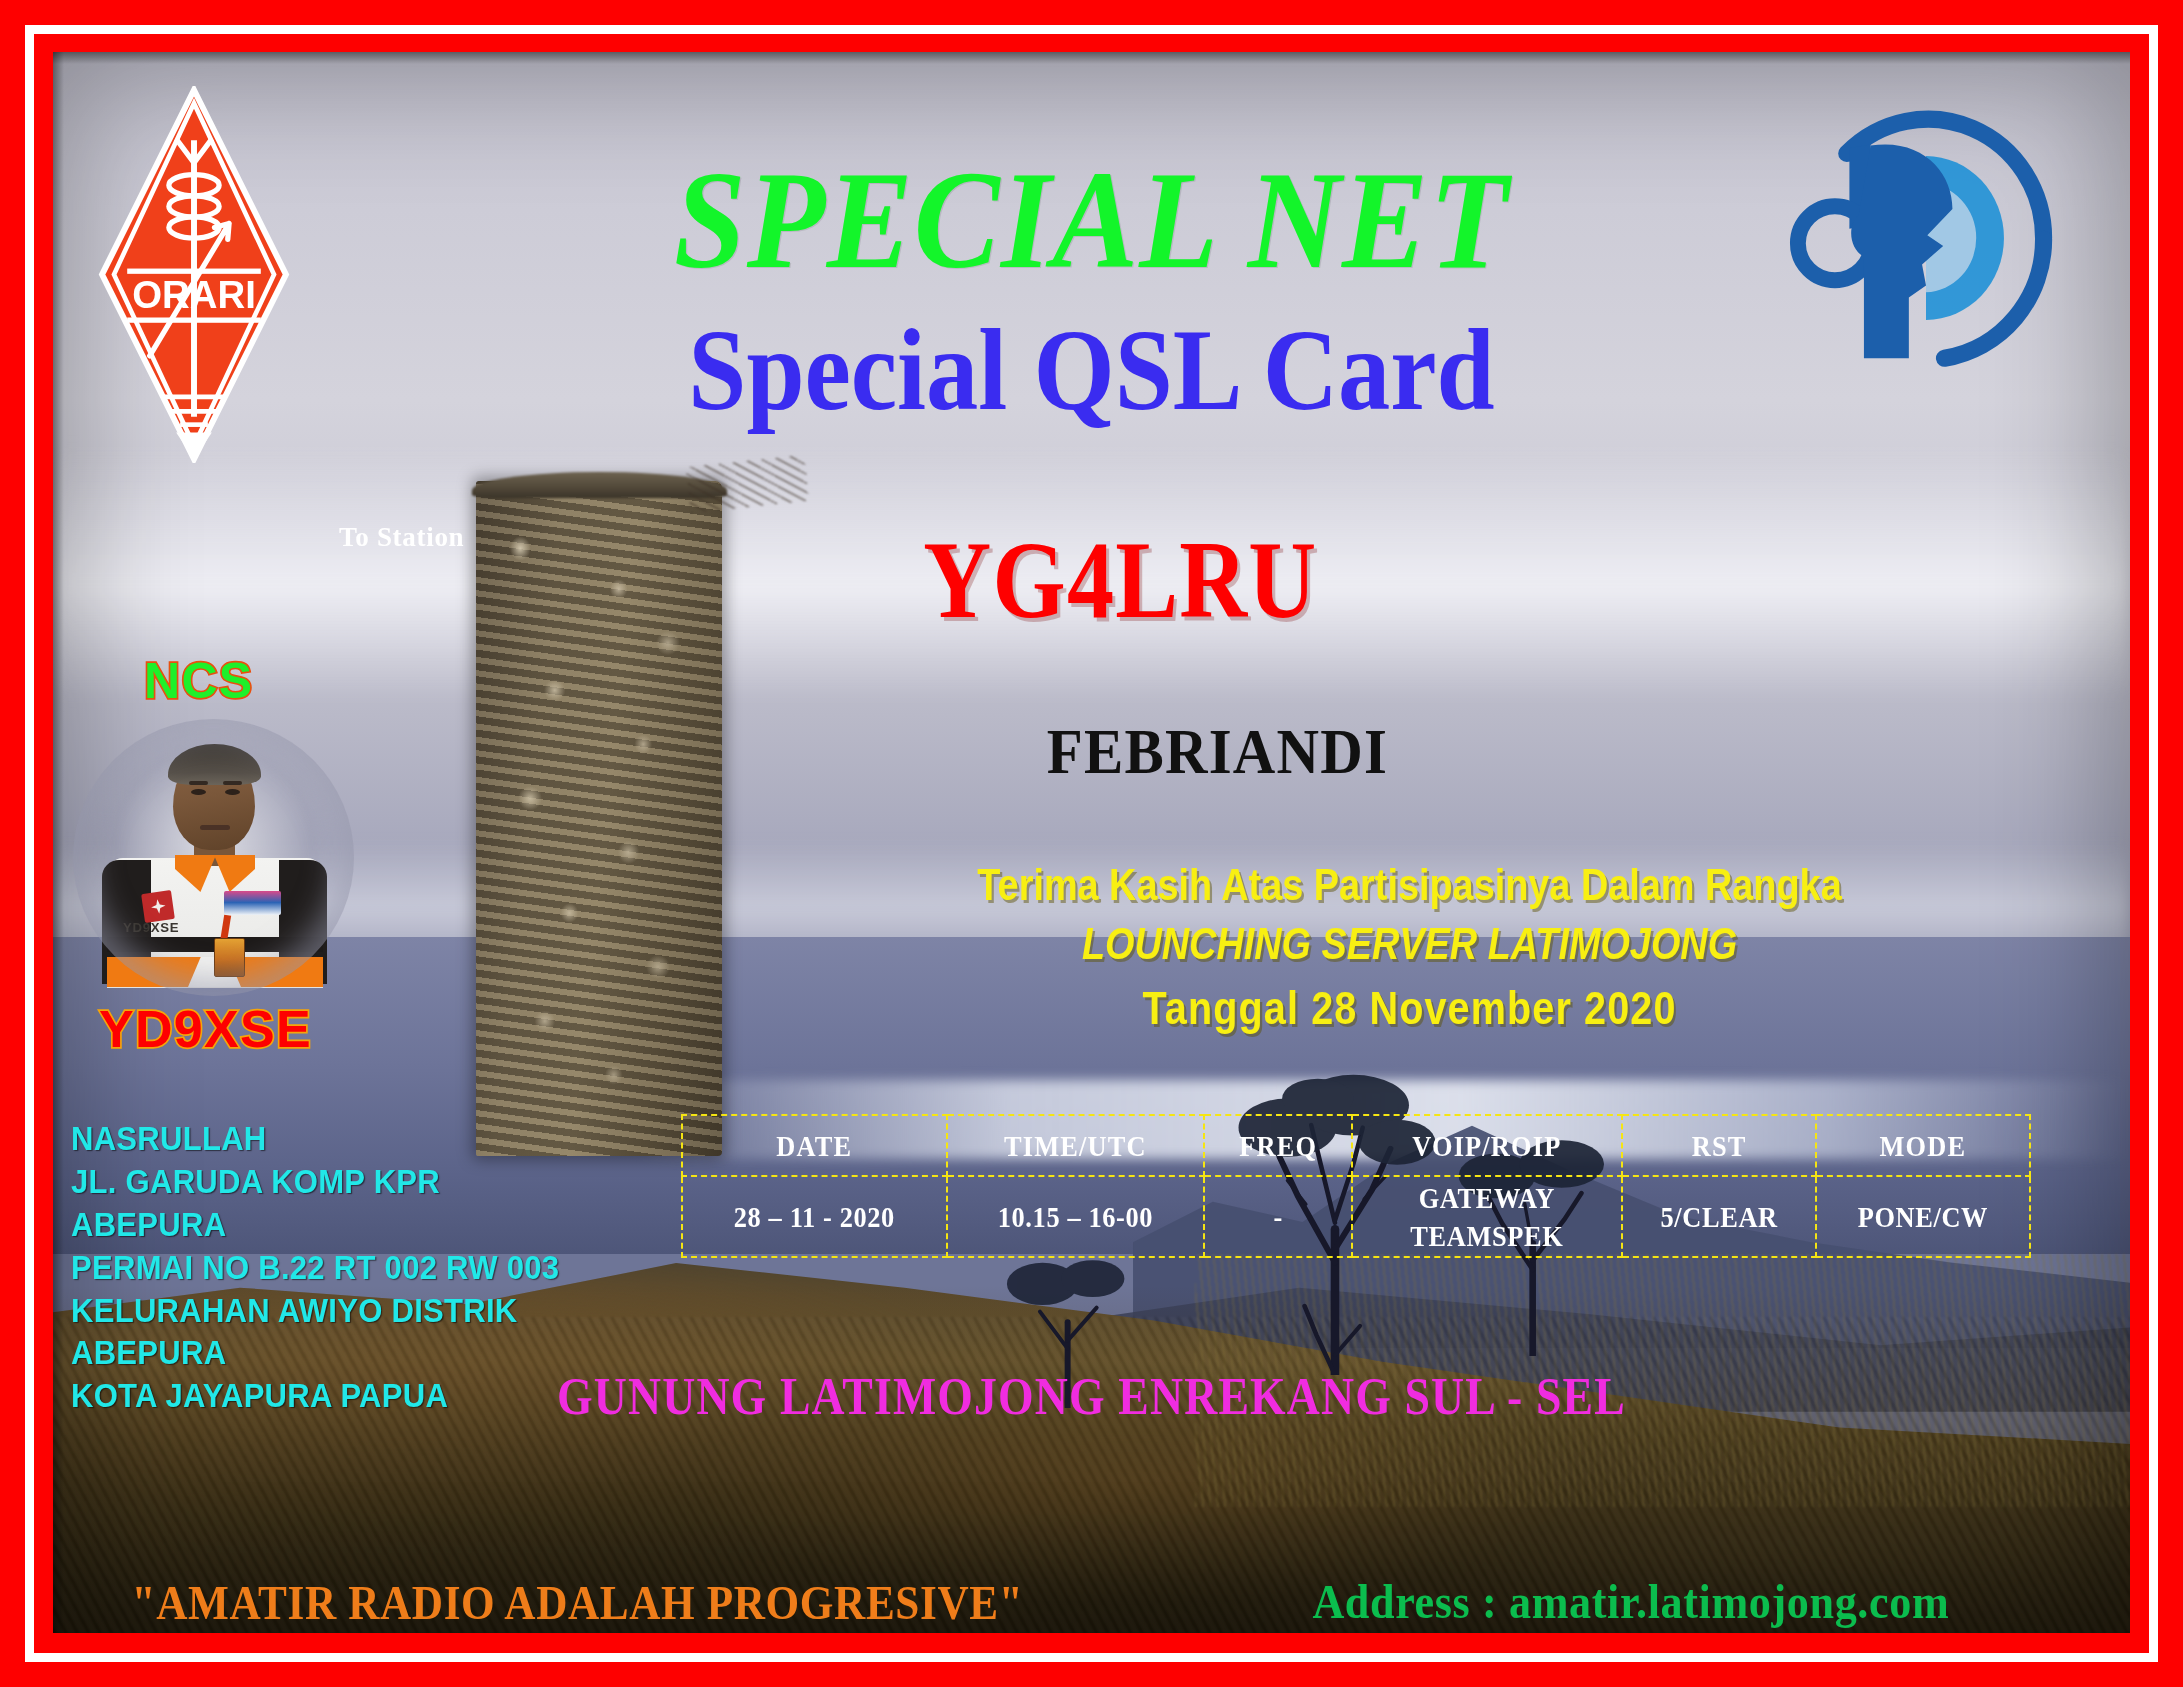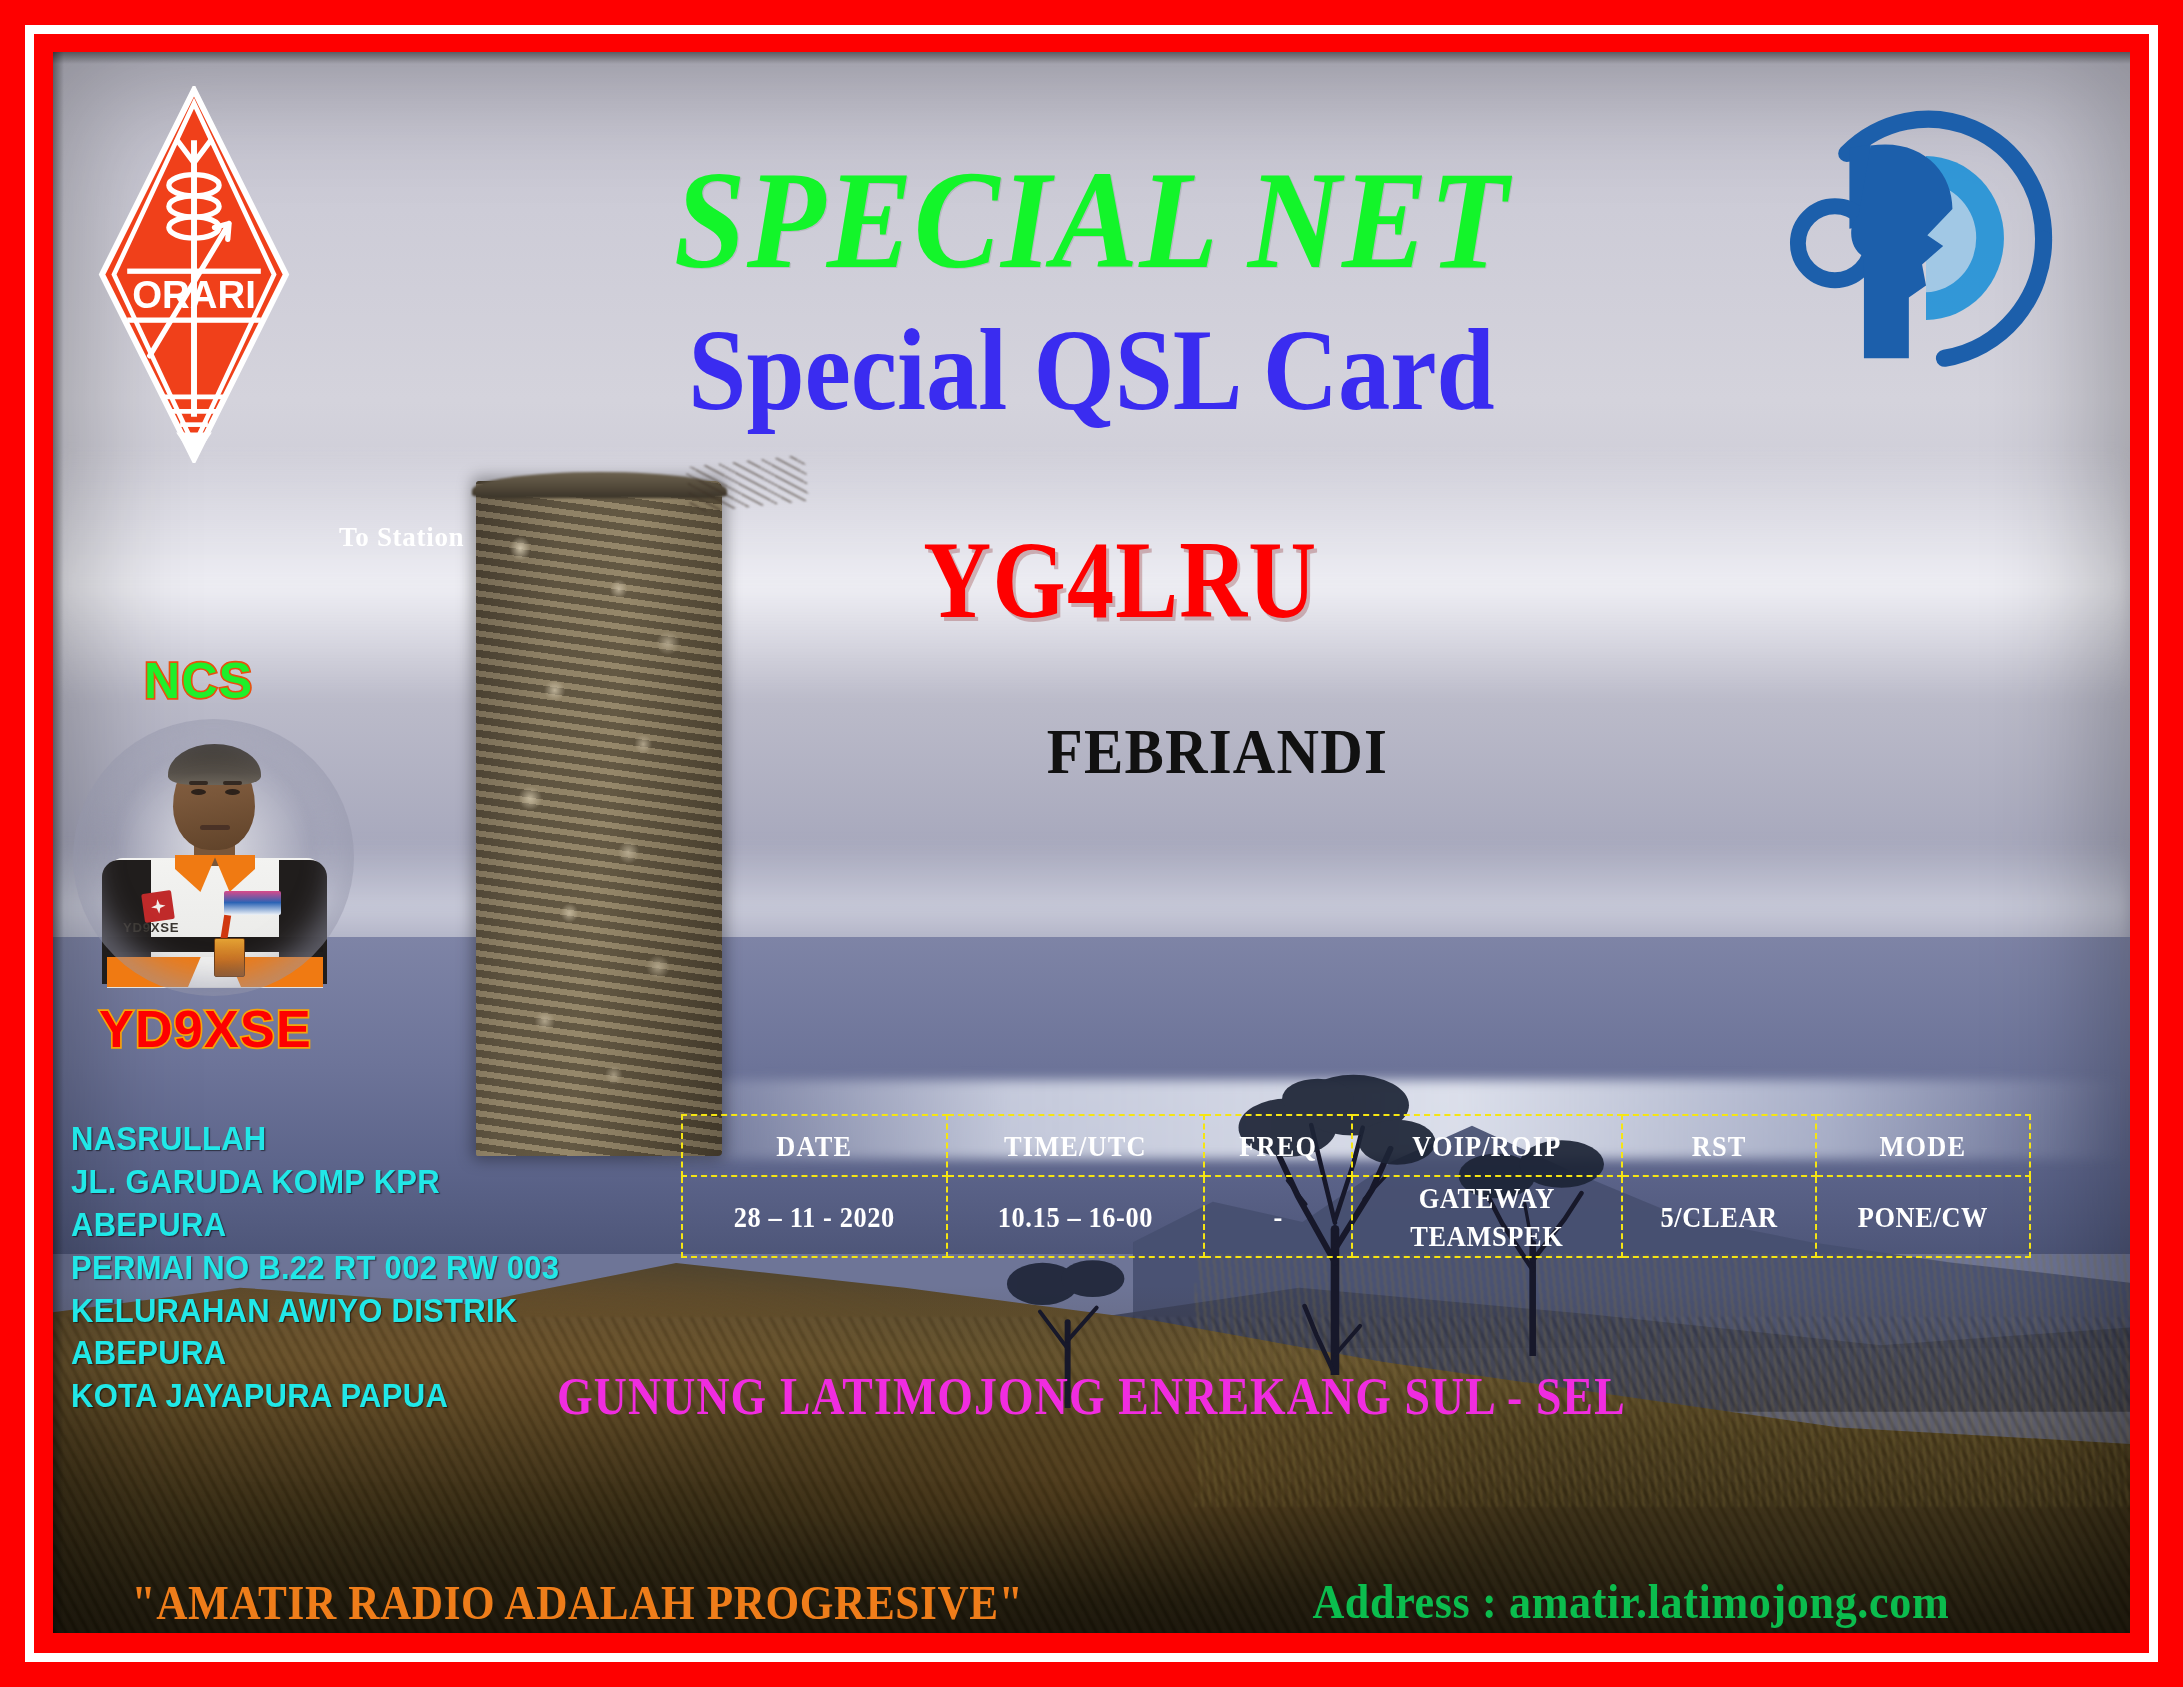--- a/index.html
+++ b/index.html
@@ -303,20 +303,25 @@
                C96 228 92 190 110 176 Z" fill="#1c5fab"></path>
     </svg>
   </div>
 
   <div class="t special-net">SPECIAL NET</div>
   <div class="t qsl-card">Special QSL Card</div>
   <div class="t to-station">To Station</div>
   <div class="t callsign">YG4LRU</div>
   <div class="t opname">FEBRIANDI</div>
 
+  <div class="thanks-wrap">
+    <div class="yl yl1">Terima Kasih Atas Partisipasinya Dalam Rangka</div>
+    <div class="yl yl2">LOUNCHING SERVER LATIMOJONG</div>
+    <div class="yl yl3">Tanggal  28  November  2020</div>
+  </div>
 
   <table class="qtable">
     <tbody>
         <tr class="hrow">
       <td style="width:284px">DATE</td>
       <td style="width:265px">TIME/UTC</td>
       <td style="width:152px">FREQ</td>
       <td style="width:278px">VOIP/ROIP</td>
       <td style="width:198px">RST</td>
       <td style="width:218px">MODE</td>

